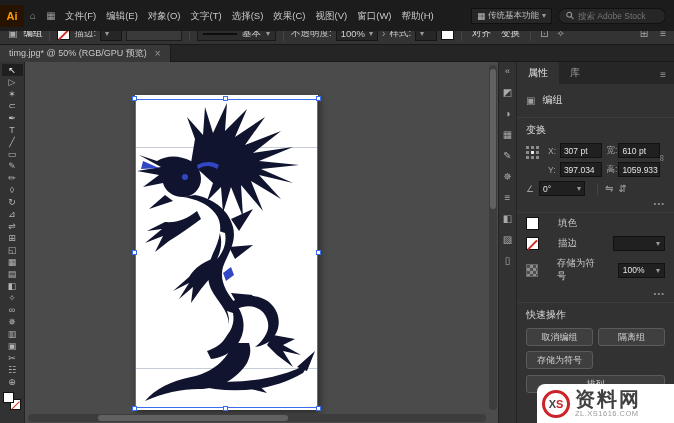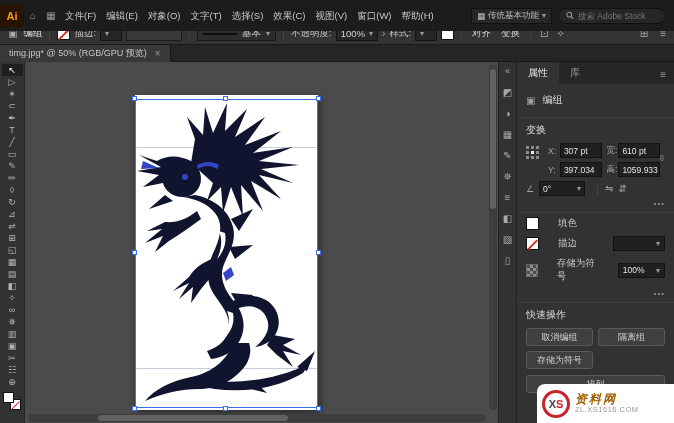--- a/index.html
+++ b/index.html
@@ -104,21 +104,21 @@
     background-size:6px 6px; background-position:0 0,3px 3px; }
   .qa-grid { display:grid; grid-template-columns:1fr 1fr; gap:5px; }
   .qa-btn { height:18px; background:#3f3f3f; border:1px solid #5a5a5a; border-radius:3px; color:#d2d2d2; font-size:9px; font-family:inherit; white-space:nowrap; overflow:hidden; }
   .qa-btn.wide { width:100%; margin-top:6px; }
 
   
   #watermark { position:absolute; right:0; bottom:0; width:137px; height:39px; background:#ffffff; border-top-left-radius:8px; display:flex; align-items:center; gap:5px; padding-left:5px; z-index:50; }
   .wm-logo { width:28px; height:28px; border-radius:50%; border:3px solid #cc2229; background:#fff; display:flex; align-items:center; justify-content:center; font-weight:bold; font-size:11px; flex:0 0 auto; }
   .wm-logo .x { color:#444; } .wm-logo .s { color:#cc2229; }
   .wm-text { display:flex; flex-direction:column; line-height:1.1; }
-  .wm-brand { color:#a16207; font-size:12px; font-weight:bold; letter-spacing:2px;font-style:italic; }
+  .wm-brand { color:#404040; font-size:20px; font-weight:bold; letter-spacing:2px; }
   .wm-url { color:#999; font-size:7.5px; letter-spacing:0.5px; }
 </style>
 </head>
 <body>
 
 <div id="app">
 
   <header id="menubar">
     <div class="ai-logo">Ai</div>
     <div class="mb-icon">⌂</div>

